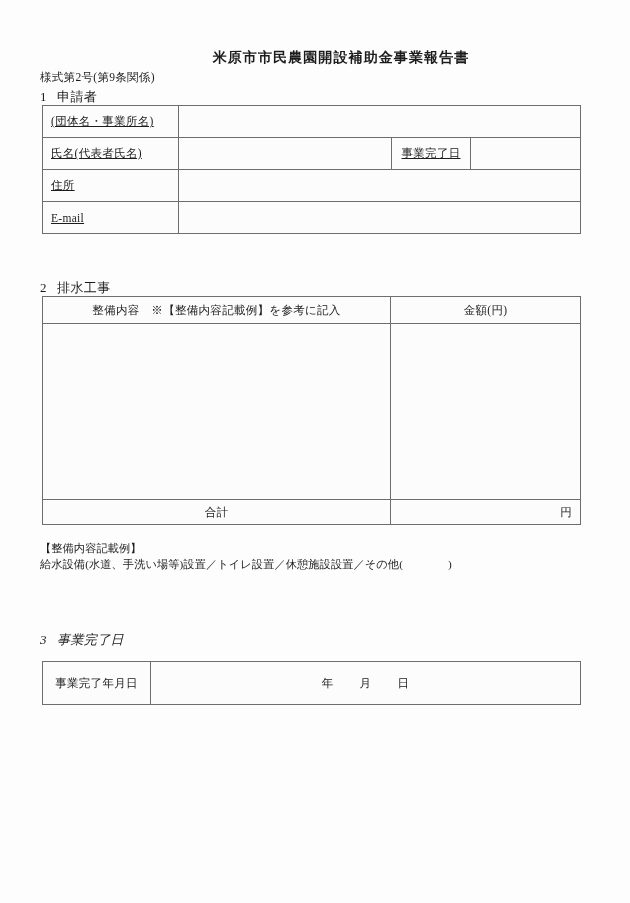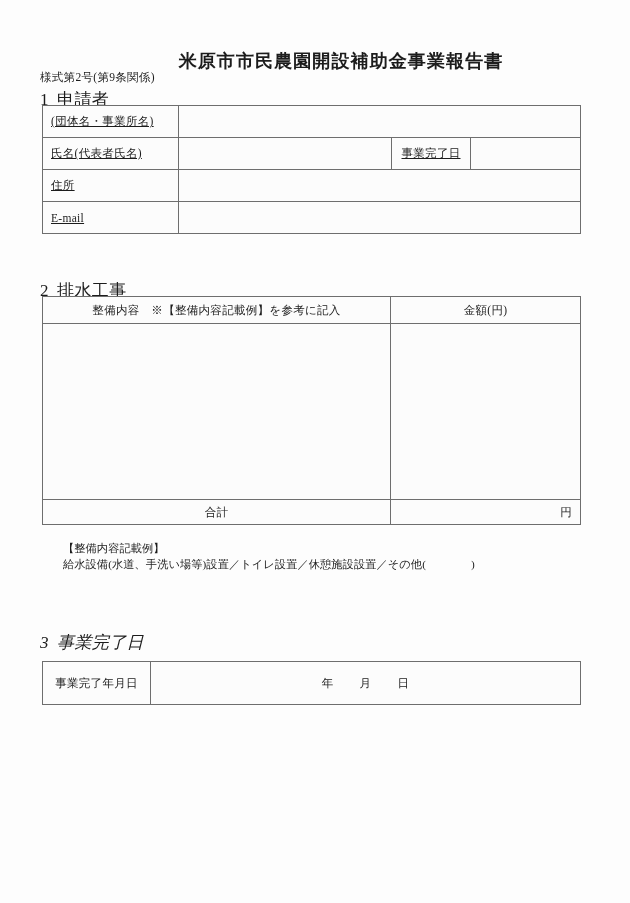--- a/index.html
+++ b/index.html
@@ -31,30 +31,30 @@
     letter-spacing: 0.3px;
     white-space: nowrap;
     margin-top: 44px;
   }
   .doc-title {
     position: absolute;
     left: 16px;
     right: 0;
     top: 49px;
     text-align: center;
-    font-size: 18px;
+    font-size: 14px;
     font-weight: bold;
     letter-spacing: 1.1px;
     padding-left: 36px;
   }
 
   
   .section-heading {
     position: absolute;
-    font-size: 17px;
+    font-size: 13px;
     letter-spacing: 0.4px;
     white-space: nowrap;
   }
   .section-heading .num {
     display: inline-block;
     width: 17px;
   }
 
   
   table.form-table {
@@ -104,21 +104,20 @@
 
   
   .note-block {
     position: absolute;
     left: 40px;
     top: 541px;
     width: 556px;
     font-size: 11.2px;
     line-height: 15.6px;
     letter-spacing: 0.1px;
-    margin-left: 23px;
   }
   .note-title { display: block; }
   .note-line  { display: block; white-space: nowrap; }
 
   .date-fields {
     display: block;
     text-align: center;
     letter-spacing: 0.3px;
   }
   .date-fields .gap { display: inline-block; width: 26px; }

